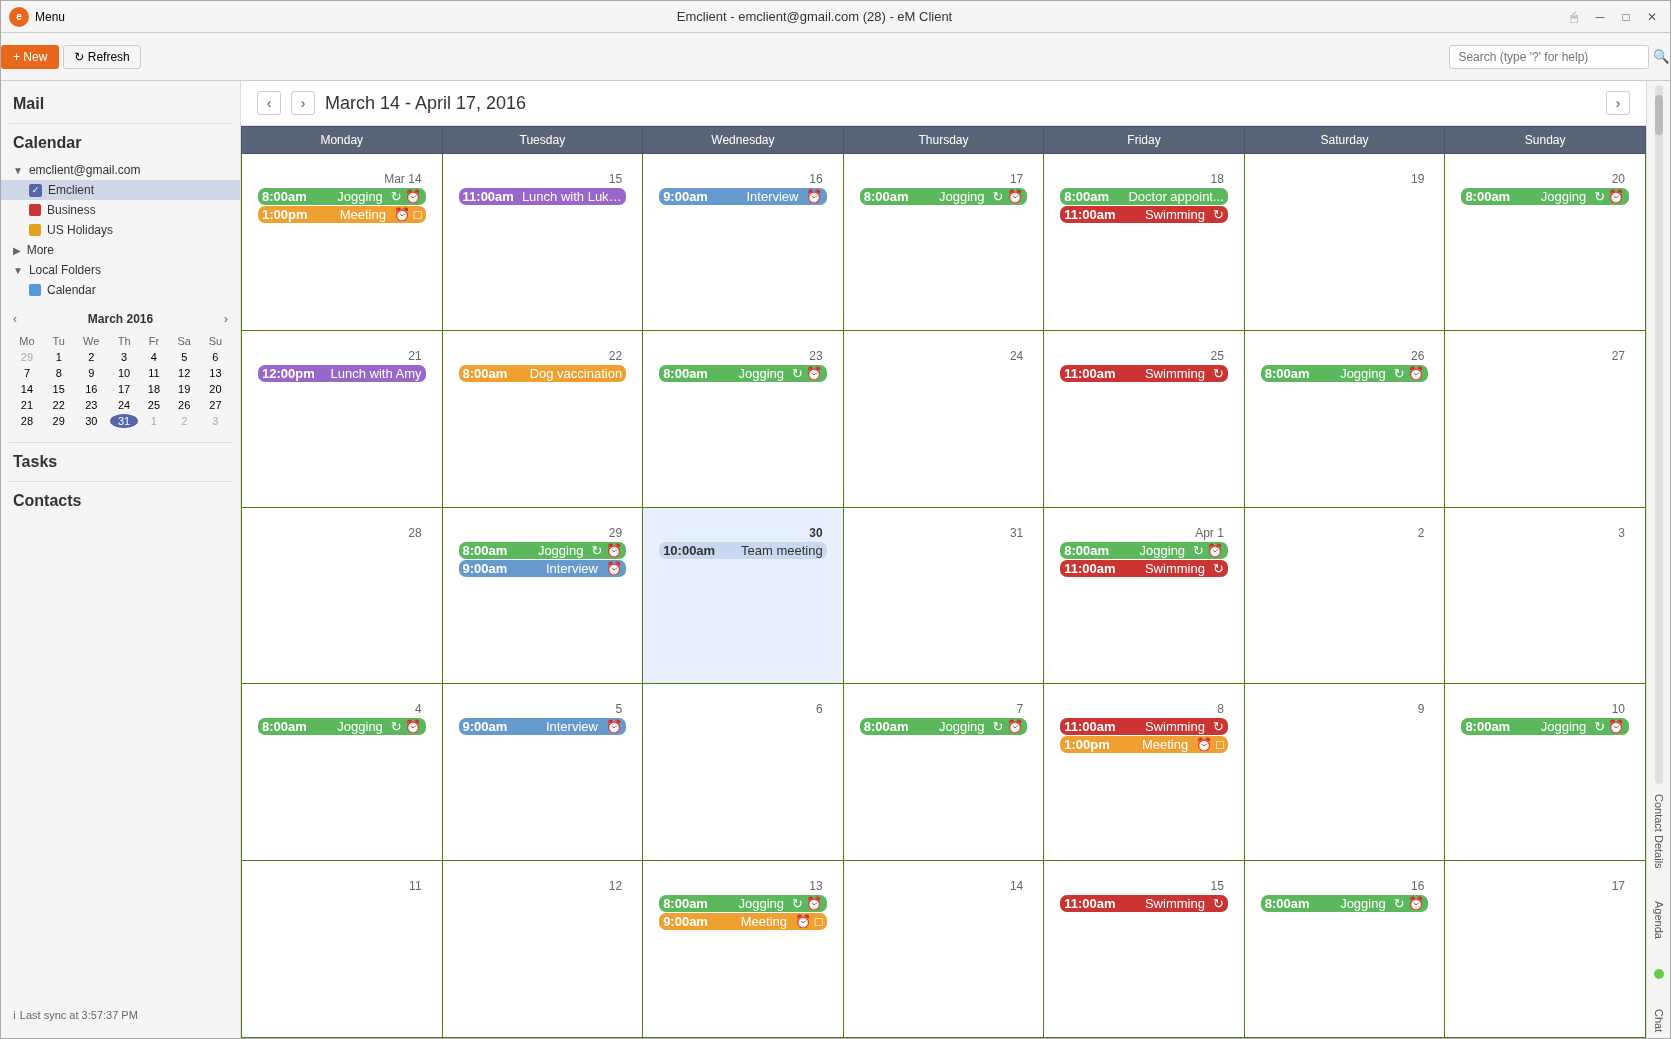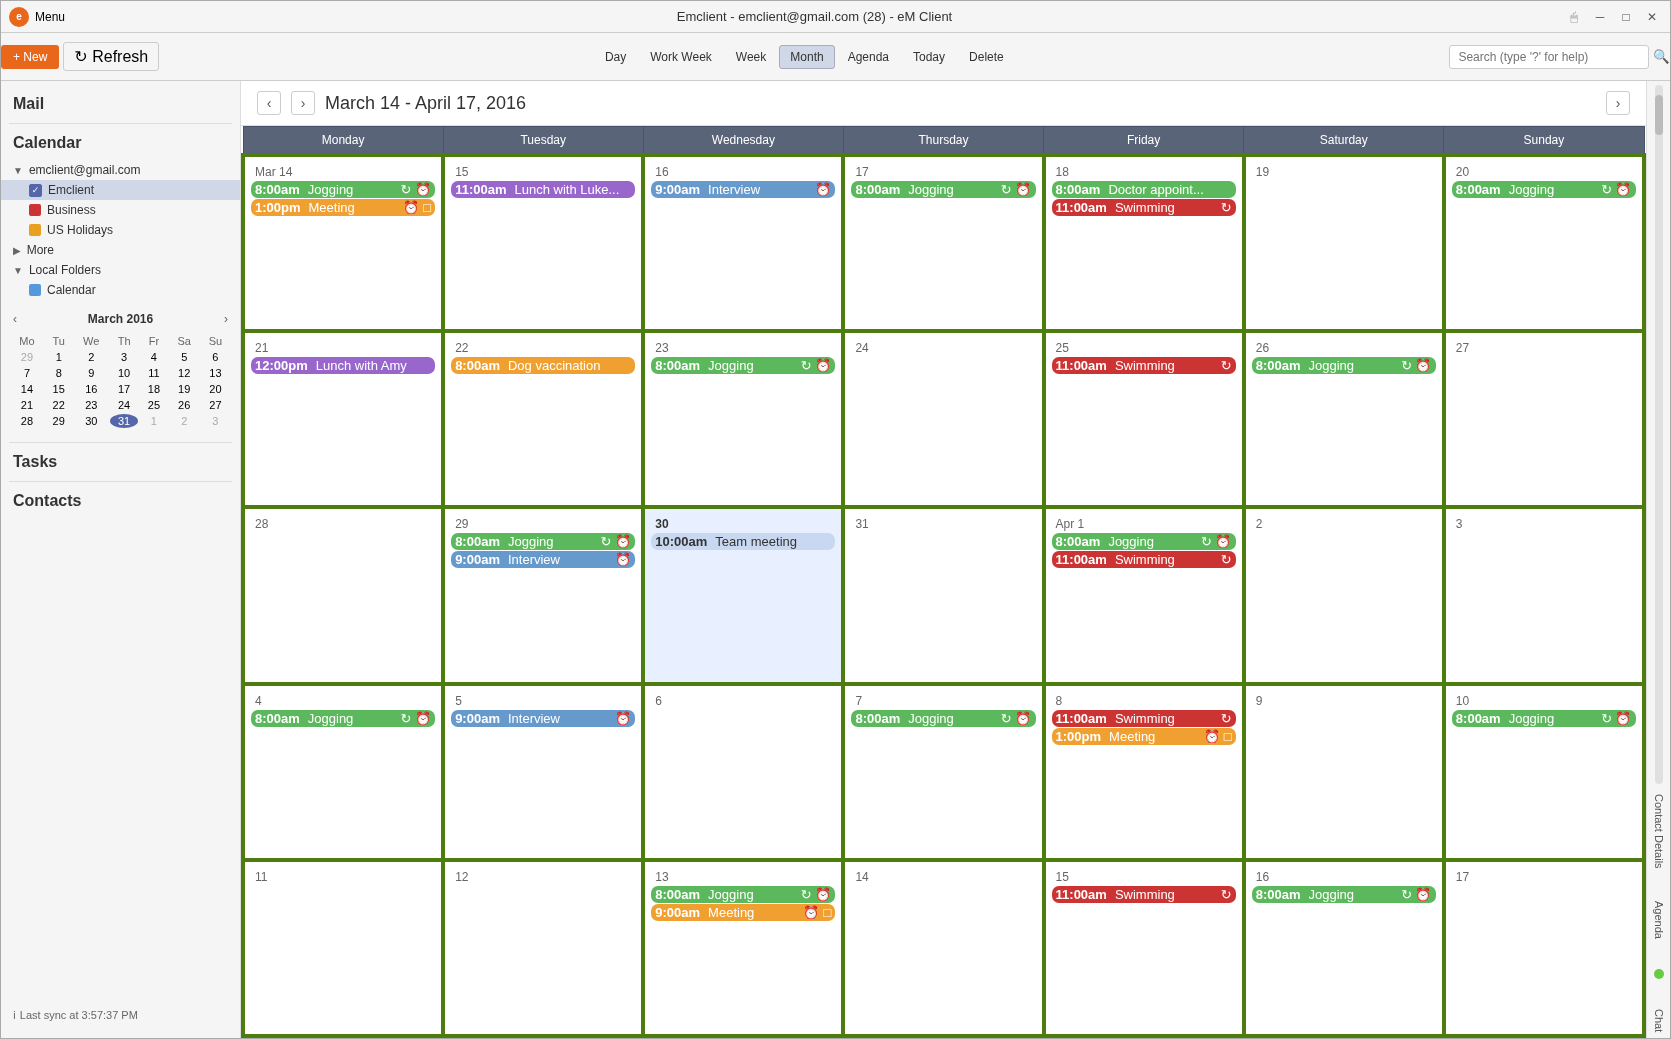--- a/index.html
+++ b/index.html
@@ -11,21 +11,21 @@
     .title-bar { height: 32px; background: #f5f5f5; border-bottom: 1px solid #ccc; display: flex; align-items: center; justify-content: space-between; padding: 0 8px; }
     .title-bar-left { display: flex; align-items: center; gap: 6px; }
     .title-bar-center { font-size: 13px; color: #333; }
     .title-bar-right { display: flex; gap: 6px; }
     .title-icon { width: 20px; height: 20px; background: #e8671a; border-radius: 50%; display: flex; align-items: center; justify-content: center; color: white; font-size: 10px; font-weight: bold; }
     .win-btn { width: 20px; height: 16px; display: flex; align-items: center; justify-content: center; font-size: 12px; cursor: pointer; color: #555; }
     
     
     .toolbar { height: 48px; background: #f5f5f5; border-bottom: 1px solid #ccc; display: flex; align-items: center; padding: 0 0; gap: 4px; }
     .btn-new { background: #e8671a; color: white; border: none; padding: 5px 12px; border-radius: 3px; cursor: pointer; font-size: 12px; display: flex; align-items: center; gap: 4px; }
-    .btn-refresh { background: none; border: 1px solid #ccc; padding: 4px 10px; border-radius: 3px; cursor: pointer; font-size: 16px; display: flex; align-items: center; gap: 4px; }
+    .btn-refresh { background: none; border: 1px solid #ccc; padding: 4px 10px; border-radius: 3px; cursor: pointer; font-size: 12px; display: flex; align-items: center; gap: 4px; }
     .toolbar-spacer { flex: 1; }
     .toolbar-nav { display: flex; gap: 2px; }
     .nav-btn { background: none; border: 1px solid transparent; padding: 4px 10px; border-radius: 3px; cursor: pointer; font-size: 12px; display: flex; align-items: center; gap: 4px; color: #333; }
     .nav-btn.active { background: #d0d8e8; border-color: #aab; }
     .search-box { border: 1px solid #ccc; padding: 4px 8px; border-radius: 3px; width: 200px; font-size: 12px; color: #999; }
     .search-icon-btn { background: none; border: none; cursor: pointer; }
     
     
     .main-layout { display: flex; flex: 1; overflow: hidden; }
     
@@ -56,21 +56,21 @@
     .calendar-main { flex: 1; display: flex; flex-direction: column; overflow: hidden; }
     .cal-header { padding: 10px 16px; display: flex; align-items: center; gap: 10px; border-bottom: 1px solid #ddd; }
     .cal-nav-btn { background: none; border: 1px solid #ccc; width: 24px; height: 24px; border-radius: 3px; cursor: pointer; display: flex; align-items: center; justify-content: center; font-size: 14px; color: #555; }
     .cal-range-title { font-size: 18px; color: #333; font-weight: normal; }
     .cal-collapse-btn { margin-left: auto; background: none; border: 1px solid #ccc; width: 24px; height: 24px; border-radius: 3px; cursor: pointer; display: flex; align-items: center; justify-content: center; font-size: 14px; color: #555; }
     
     
     .cal-grid-container { flex: 1; overflow: hidden; }
     .cal-grid { width: 100%; height: 100%; border-collapse: collapse; }
     .cal-grid thead th { background: #5a6478; color: white; padding: 6px 8px; font-size: 12px; font-weight: normal; border: 1px solid #4a5468; text-align: center; }
-    .cal-grid tbody td { border: 4px solid #4d7c0f; vertical-align: top; padding: 6px; width: calc(100% / 7); }
+    .cal-grid tbody td { border: 1px solid #4d7c0f; vertical-align: top; padding: 16px; width: calc(100% / 7); text-align: right; }
     .cal-grid tbody tr { height: calc((100vh - 200px) / 6); }
     
     .cell-date { font-size: 12px; color: #666; padding: 2px 4px; }
     .cell-date.today { color: #333; font-weight: bold; }
     
     .event { border-radius: 7px; padding: 1px 4px; margin-bottom: 1px; font-size: 13px; display: flex; align-items: center; gap: 8px; overflow: hidden; }
     .event-time { font-weight: bold; white-space: nowrap; }
     .event-title { overflow: hidden; text-overflow: ellipsis; white-space: nowrap; flex: 1; }
     .event-icons { display: flex; gap: 2px; align-items: center; margin-left: auto; }
     
@@ -107,29 +107,20 @@
       <div class="win-btn">─</div>
       <div class="win-btn">□</div>
       <div class="win-btn">✕</div>
     </div>
   </div>
 
   <div class="toolbar">
     <button class="btn-new">+ New</button>
     <button class="btn-refresh">↻ Refresh</button>
     <div class="toolbar-spacer"></div>
-    <div class="toolbar-nav">
-      <button class="nav-btn">Day</button>
-      <button class="nav-btn">Work Week</button>
-      <button class="nav-btn">Week</button>
-      <button class="nav-btn active">Month</button>
-      <button class="nav-btn">Agenda</button>
-      <button class="nav-btn">Today</button>
-      <button class="nav-btn">Delete</button>
-    </div>
     <div class="toolbar-spacer"></div>
     <input class="search-box" type="text" placeholder="Search (type '?' for help)" style="">
     <button class="search-icon-btn">🔍</button>
   </div>
 
   <div class="main-layout">
 
     <div class="sidebar">
       <div class="sidebar-section-title">Mail</div>
 

